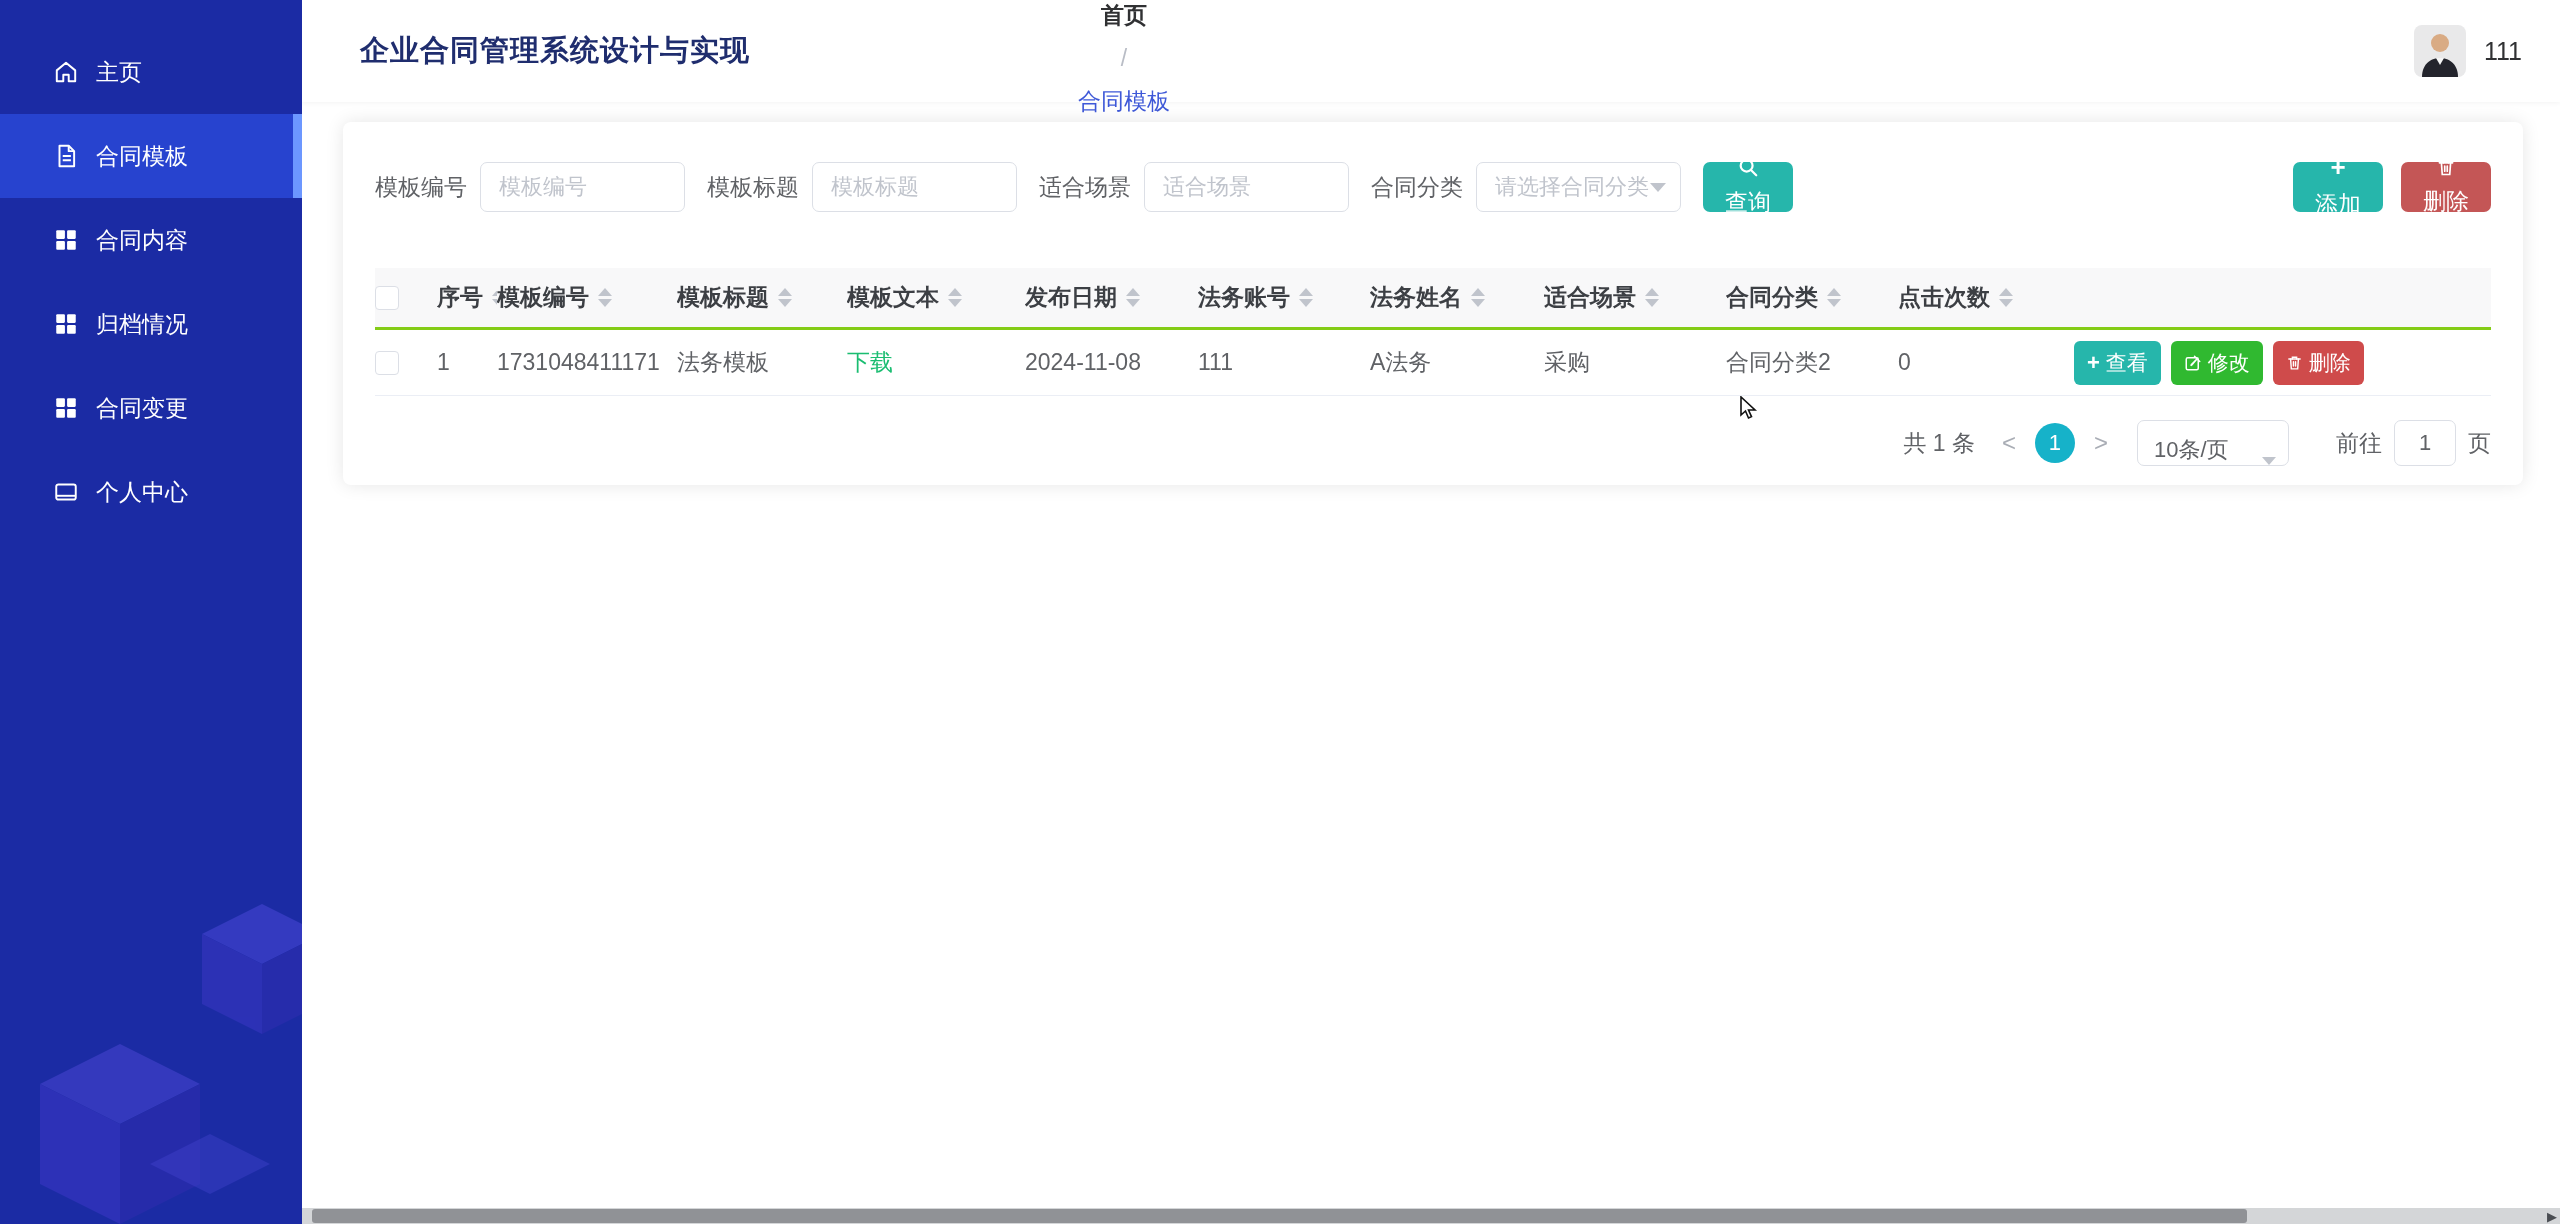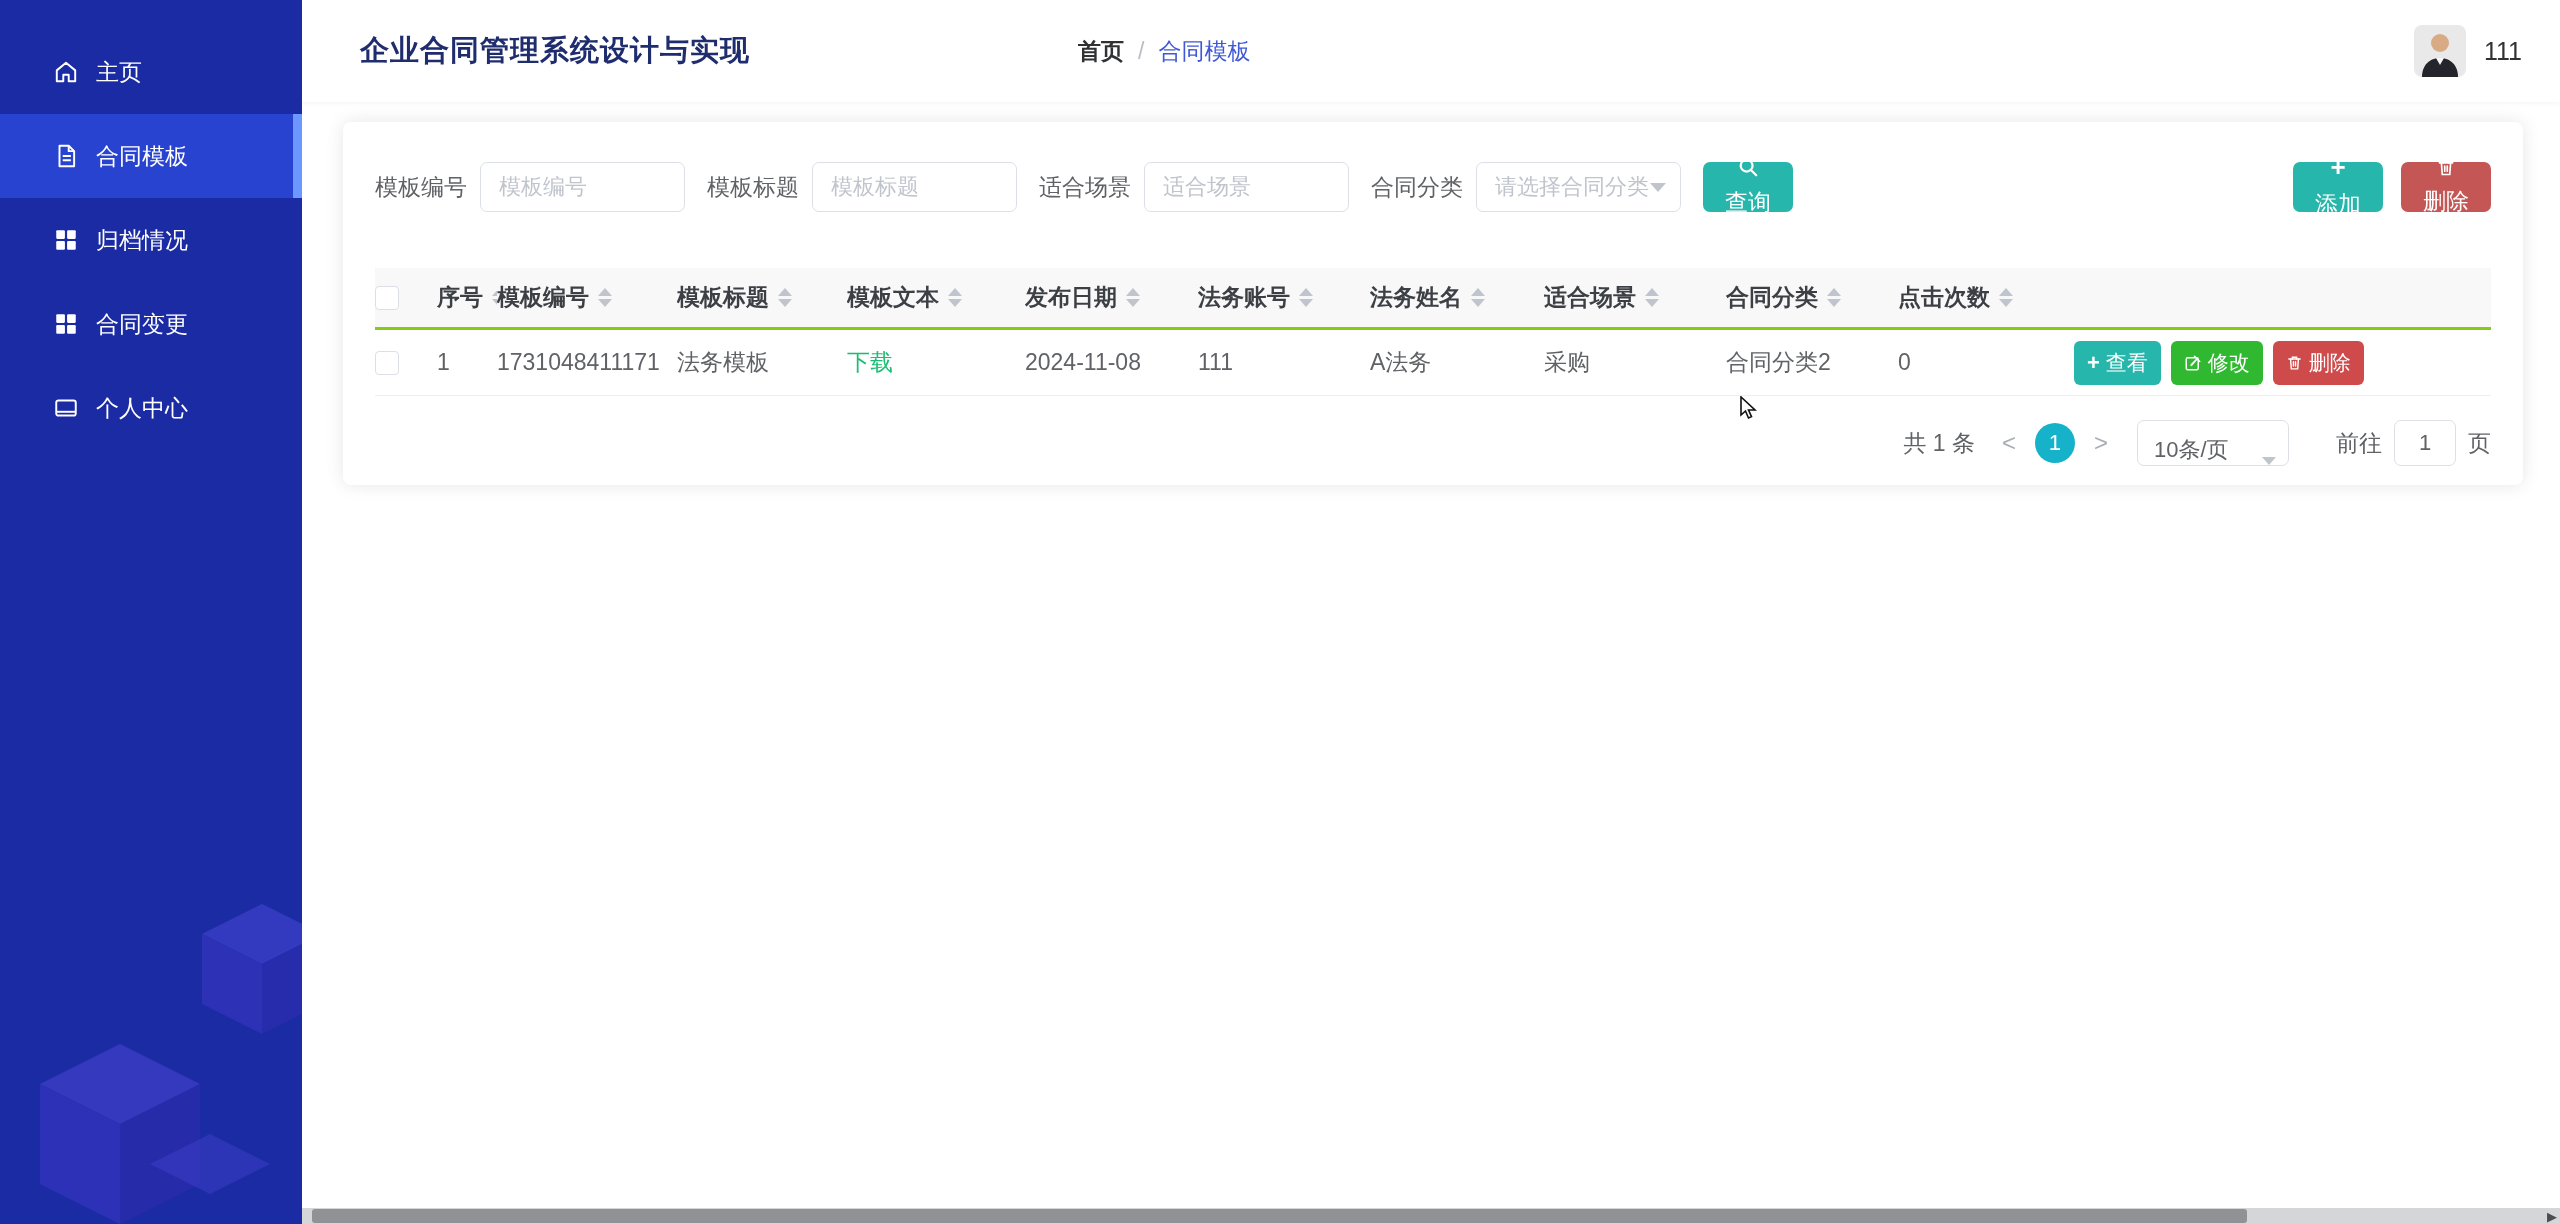--- a/index.html
+++ b/index.html
@@ -12,21 +12,21 @@
   .menu-item { height:84px; display:flex; align-items:center; padding-left:52px; color:#ffffff; font-size:23px; cursor:pointer; position:relative; }
   .menu-item .mi-icon { width:28px; height:28px; margin-right:16px; display:inline-flex; align-items:center; justify-content:center; flex:0 0 auto; }
   .menu-item.active { background:#2743cf; }
   .menu-item.active::after { content:""; position:absolute; right:0; top:0; bottom:0; width:9px; background:#6c97ff; }
   .cubes { position:absolute; left:0; bottom:0; width:302px; height:340px; z-index:1; }
 
   
   .main { position:absolute; left:302px; top:0; width:2258px; height:1224px; background:#fff; }
   .topbar { position:relative; height:102px; background:#fff; display:flex; align-items:center; padding:0 40px 0 58px; box-shadow:0 1px 5px rgba(0,0,0,.05); }
   .page-title { font-size:29px; font-weight:bold; color:#1f2d6e; letter-spacing:1px; }
-  .breadcrumb { position:absolute; left:776px; top:0; height:102px; display:flex; align-items:center; font-size:23px; gap:14px; }
+  .breadcrumb { position:absolute; left:776px; top:0; height:102px; display:flex; align-items:center; font-size:23px; gap:14px;flex-direction:column; }
   .bc-home { color:#303133; font-weight:bold; }
   .bc-sep { color:#b9bdc6; }
   .bc-cur { color:#3e58d8; }
   .user-area { position:absolute; right:38px; top:0; height:102px; display:flex; align-items:center; gap:18px; cursor:pointer; }
   .avatar { width:52px; height:52px; border-radius:8px; overflow:hidden; display:block; }
   .user-name { font-size:25px; color:#303133; }
 
   
   .content { position:relative; }
   .card { margin:20px 37px 0 41px; width:2180px; height:363px; background:#fff; border-radius:8px; box-shadow:0 0 18px rgba(0,0,0,.10); padding:40px 32px 0 32px; }
@@ -101,20 +101,31 @@
         <span class="mi-icon">
           <svg width="26" height="26" viewBox="0 0 24 24" fill="none" stroke="#ffffff" stroke-width="1.8" stroke-linejoin="round">
               <path d="M6 2.5 H14.5 L19.5 7.5 V21.5 H6 Z"></path>
               <path d="M14.5 2.5 V7.5 H19.5"></path>
               <path d="M9 12 H16.5 M9 16 H16.5"></path>
             </svg>
         </span>
         <span>合同模板</span>
       </div>
 
+      <div class="menu-item">
+        <span class="mi-icon">
+          <svg width="26" height="26" viewBox="0 0 24 24" fill="#ffffff">
+              <rect x="3" y="3" width="8" height="8" rx="1"></rect>
+              <rect x="13" y="3" width="8" height="8" rx="1"></rect>
+              <rect x="3" y="13" width="8" height="8" rx="1"></rect>
+              <rect x="13" y="13" width="8" height="8" rx="1"></rect>
+            </svg>
+        </span>
+        <span>合同内容</span>
+      </div>
 
       <div class="menu-item">
         <span class="mi-icon">
           <svg width="26" height="26" viewBox="0 0 24 24" fill="#ffffff">
               <rect x="3" y="3" width="8" height="8" rx="1"></rect>
               <rect x="13" y="3" width="8" height="8" rx="1"></rect>
               <rect x="3" y="13" width="8" height="8" rx="1"></rect>
               <rect x="13" y="13" width="8" height="8" rx="1"></rect>
             </svg>
         </span>

